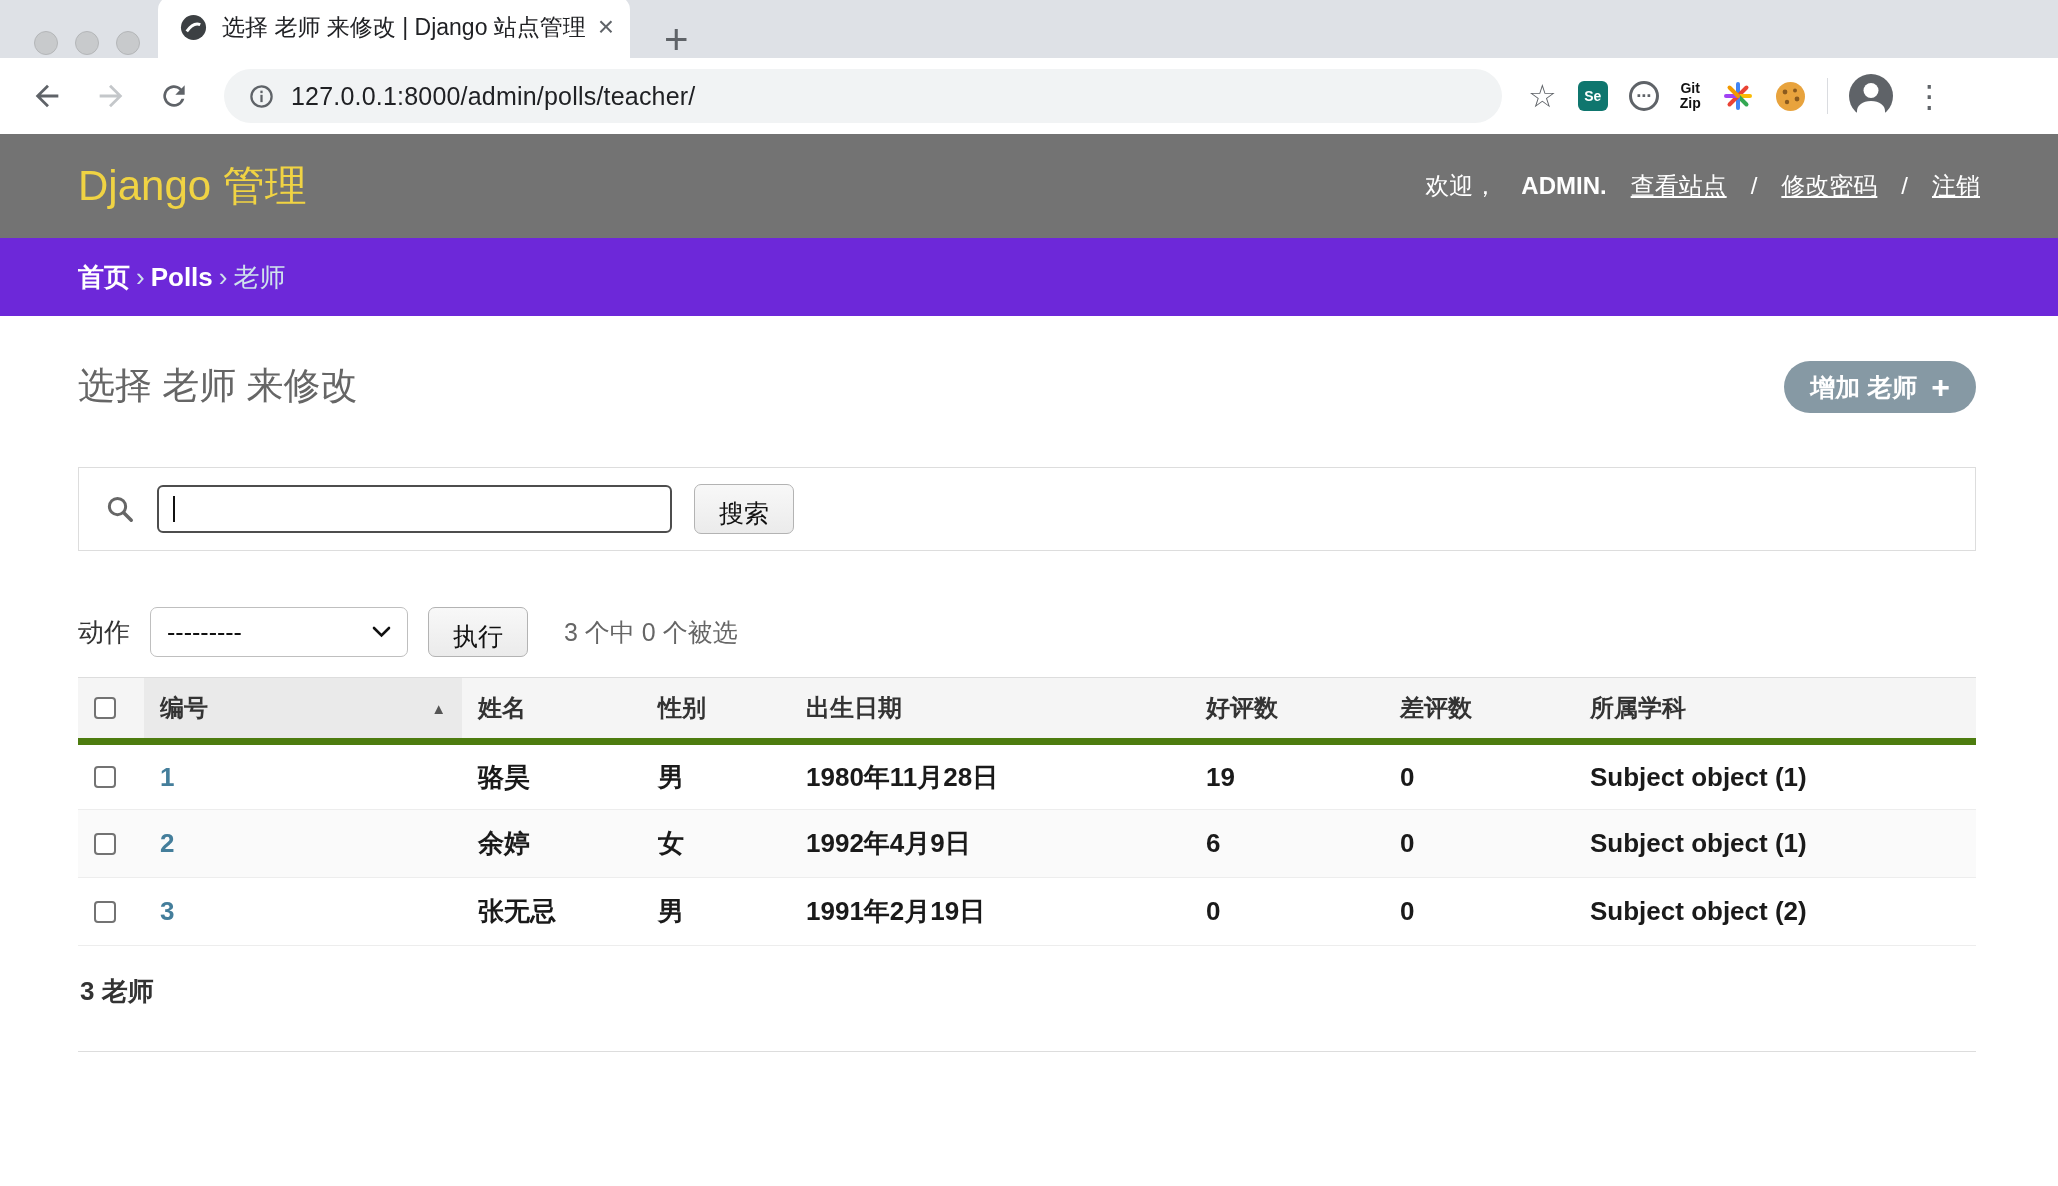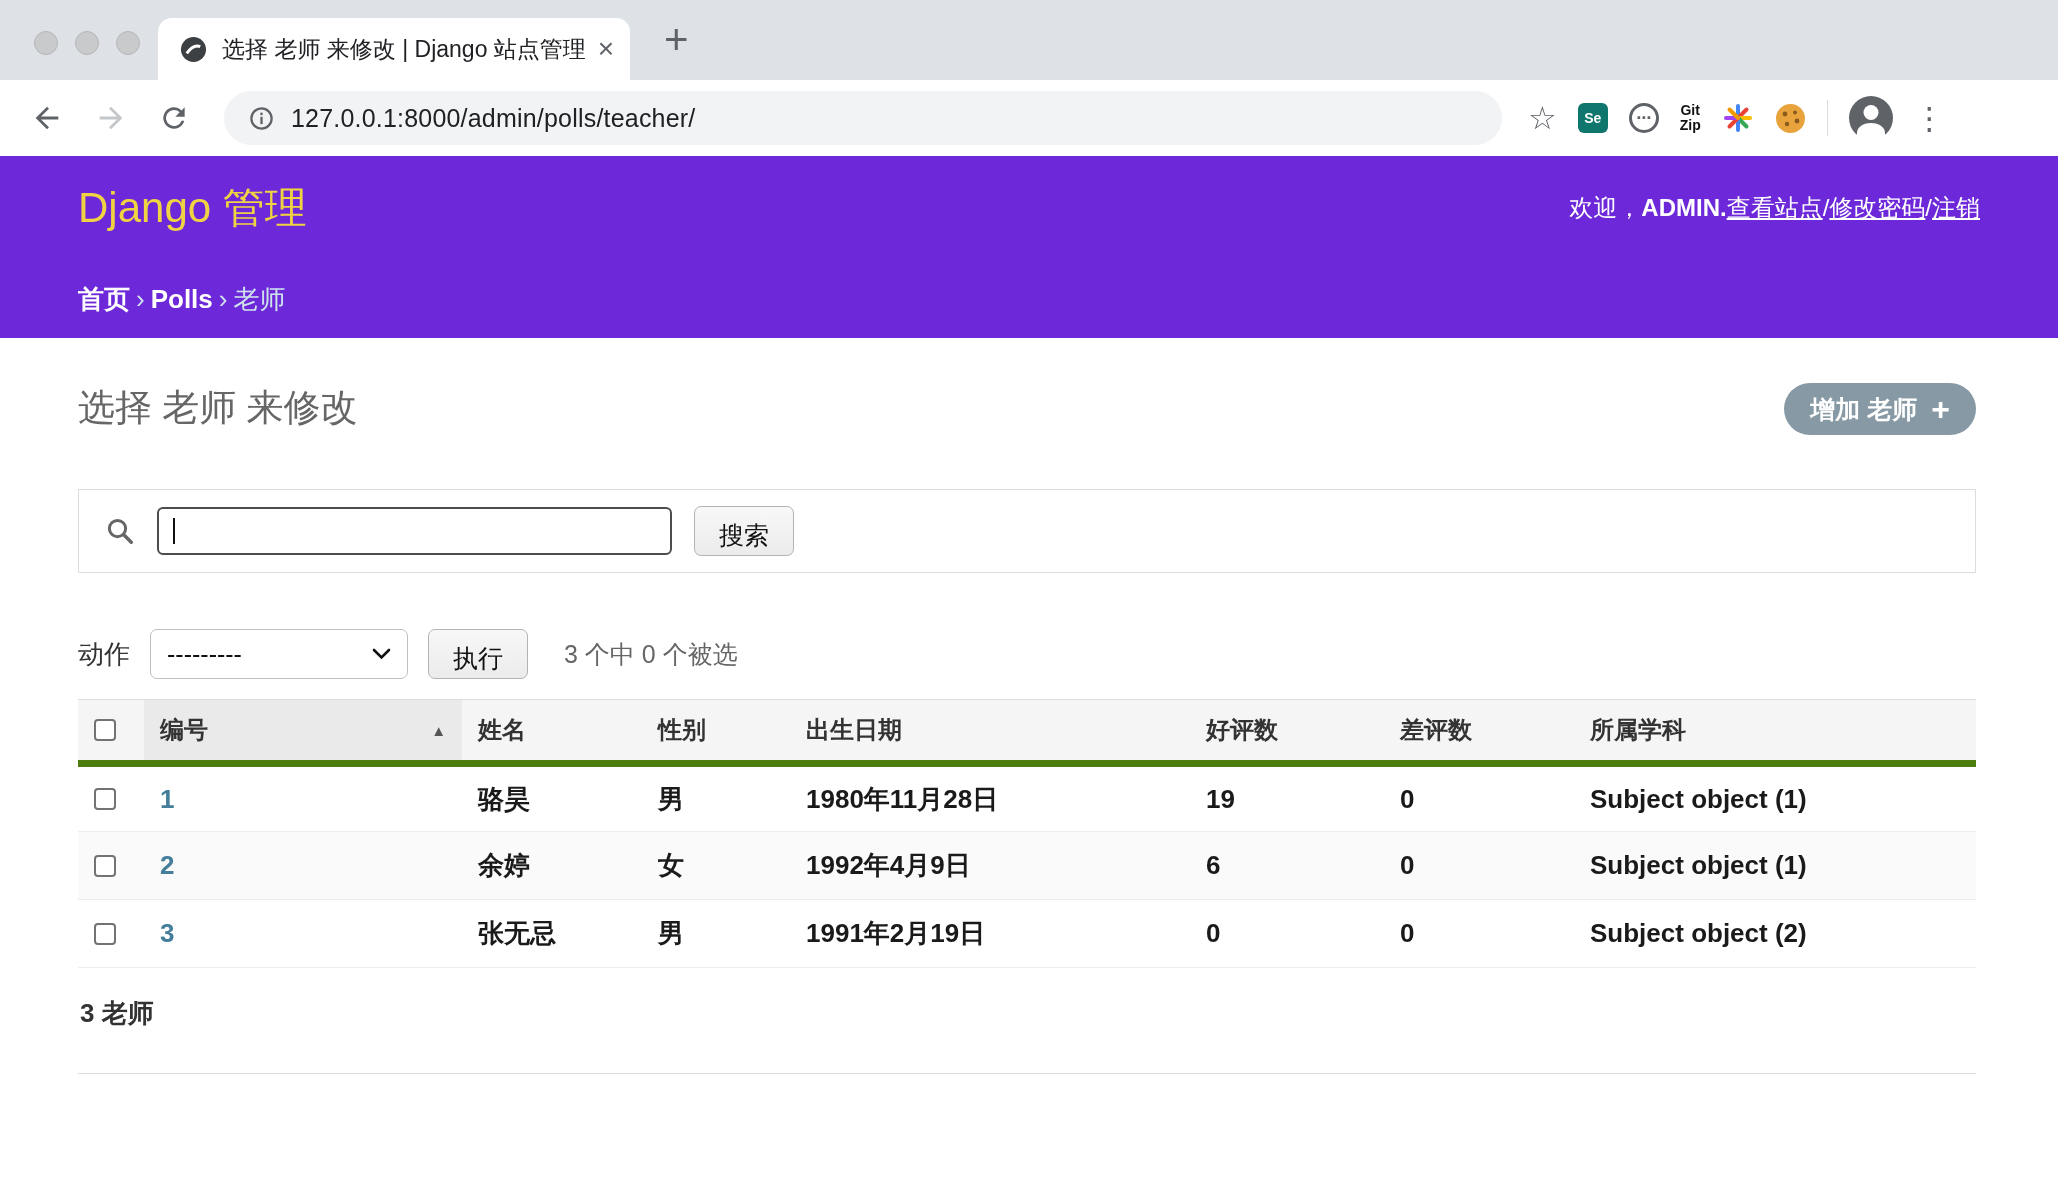--- a/index.html
+++ b/index.html
@@ -3,21 +3,21 @@
 <meta charset="utf-8">
 <style>
   * { box-sizing: border-box; }
   html,body { margin:0; padding:0; }
   body {
     width:2058px; height:1186px; overflow:hidden;
     font-family:"Liberation Sans","DejaVu Sans",sans-serif;
     background:#fff;
   }
   
-  .tabstrip { position:relative; height:80px; background:#dee1e6; }
+  .tabstrip { position:relative; height:58px; background:#dee1e6; }
   .traffic { position:absolute; left:34px; top:31px; display:flex; gap:17px; }
   .tl { width:24px; height:24px; border-radius:50%; background:#c8cacc; border:1px solid #b4b6b8; }
   .tab { position:absolute; left:158px; bottom:0; width:472px; height:62px; background:#fff;
          border-radius:14px 14px 0 0; display:flex; align-items:center; padding:0 16px 0 22px; }
   .favicon { width:27px; height:27px; flex:0 0 auto; }
   .tab-title { margin-left:15px; font-size:23px; color:#202124; flex:1; overflow:hidden; white-space:nowrap; }
   .tab-close { font-size:28px; color:#5f6368; margin-left:6px; line-height:1; cursor:default; }
   .newtab { position:absolute; left:664px; top:20px; font-size:42px; font-weight:300; color:#5f6368; line-height:40px; }
 
   .navbar { height:76px; background:#fff; display:flex; align-items:center; padding:0 26px 0 30px; }
@@ -30,24 +30,24 @@
   .ext-se { width:30px; height:30px; border-radius:6px; background:#0f766e; color:#fff; font-size:14px;
             font-weight:700; display:flex; align-items:center; justify-content:center; }
   .ext-dots { width:30px; height:30px; border-radius:50%; border:3px solid #5f6368; color:#5f6368;
               display:flex; align-items:center; justify-content:center; font-size:15px; font-weight:700; }
   .ext-gitzip { font-size:14px; font-weight:700; color:#111; line-height:15px; text-align:center; }
   .divider { width:1px; height:36px; background:#dadce0; }
   .avatar { width:44px; height:44px; }
   .kebab { font-size:31px; color:#5f6368; line-height:1; }
 
   
-  .admin-header { height:104px; background:#6d28d9; display:flex; align-items:center;
+  .admin-header { height:104px; background:#737373; display:flex; align-items:center;
                   justify-content:space-between; padding:0 78px; }
   .brand { color:#f0d343; font-size:42px; font-weight:500; text-decoration:none; }
-  .user-tools { color:#fff; font-size:24px; display:flex; align-items:center; gap:0; }
+  .user-tools { color:#fff; font-size:24px; display:flex; align-items:center; gap:24px; }
   .user-tools b { font-weight:700; }
   .user-tools a { color:#fff; text-decoration:underline; }
 
   .breadcrumbs { height:78px; background:#6d28d9; display:flex; align-items:center; padding:0 78px;
                  font-size:26px; color:#cfe2ec; gap:6px; }
   .breadcrumbs a { color:#fff; font-weight:600; text-decoration:none; }
 
   .content { padding:0 82px 0 78px; }
   .title-row { display:flex; justify-content:space-between; align-items:flex-start; margin-top:45px; }
   h1.page-title { font-size:37px; color:#666; font-weight:400; margin:0; }

